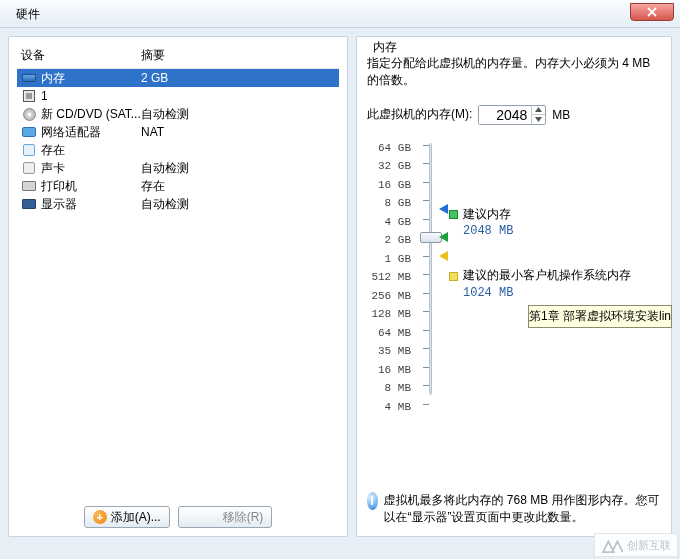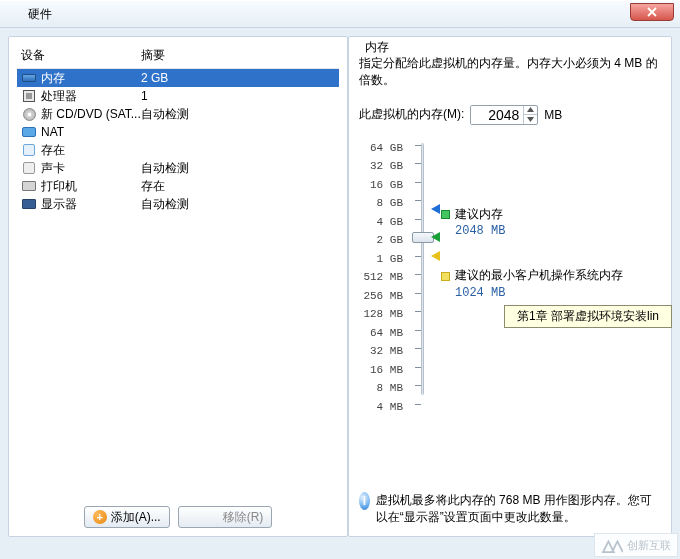--- a/index.html
+++ b/index.html
@@ -10,37 +10,38 @@
     font-size: 12px;
     background: #e6eef6;
     color: #000;
     overflow: hidden;
   }
   .titlebar {
     height: 28px;
     background: linear-gradient(to bottom, #f7fbff, #e6eef6);
     display: flex;
     align-items: center;
-    padding-left: 28px;
+    padding-left: 16px;
     border-top: 1px solid #fff;
     border-bottom: 1px solid #c7d3e0;
     position: relative;
   }
   .titlebar .close {
     position: absolute;
     right: 6px; top: 2px;
     width: 44px; height: 18px;
     border-radius: 0 0 4px 4px;
     background: linear-gradient(to bottom, #f6a5a0, #d6564c);
     border: 1px solid #9a3c36;
     display: flex; align-items: center; justify-content: center;
   }
   .titlebar .close svg { width: 10px; height: 10px; }
   .content {
     display: flex;
+    gap: 8px;
     padding: 8px 8px 6px 8px;
     height: 515px;
   }
   .panel {
     background: #fff;
     border: 1px solid #c7d3e0;
     border-radius: 2px;
   }
   .left-panel {
     width: 340px;
@@ -177,21 +178,21 @@
   .sq.green{background:#45c462;border:1px solid #1a8a33;}
   .sq.yellow{background:#f1df5f;border:1px solid #c9ad1a;}
   .recs .val{color:#2a5fa4;margin-left:14px;}
   .recs .blk{margin-bottom:8px;}
 
   .info-area{position:absolute;bottom:10px;left:10px;right:10px;display:flex;gap:6px;}
   .info-area .icon{width:18px;height:18px;border-radius:50%;background:radial-gradient(circle at 35% 30%, #e1f0ff, #6fb2ef 60%, #2d7acb);display:flex;align-items:center;justify-content:center;color:#fff;font-weight:bold;font-size:12px;}
   .info-area .txt{line-height:1.4;}
 
   .tooltip{
-    position:absolute;right:-1px;top:268px;background:#ffffe1;border:1px solid #8b8b6d;padding:2px 12px;font-size:12px;white-space:nowrap;
+    position:absolute;right:-1px;top:268px;background:#ffffe1;border:1px solid #8b8b6d;padding:2px 0;font-size:12px;white-space:nowrap;
   }
 
   .watermark{
     position:absolute;right:2px;bottom:2px;display:flex;align-items:center;gap:4px;
     color:#b8c2cc;font-size:11px;
     border:1px solid #e0e5ea;background:#fcfdfe;padding:2px 6px;
   }
   .watermark svg{width:22px;height:18px;}
 </style>
 </head>
@@ -218,34 +219,34 @@
           <span class="icon">
             <span class="ic-mem"></span>
           </span>
           <span class="name">内存</span>
           <span class="summary">2 GB</span>
         </div>
         <div class="dev-row">
           <span class="icon">
             <span class="ic-cpu"></span>
           </span>
-          <span class="name">处理器</span>
           <span class="summary">1</span>
         </div>
         <div class="dev-row">
           <span class="icon">
             <span class="ic-cd"></span>
           </span>
           <span class="name">新 CD/DVD (SAT...</span>
           <span class="summary">自动检测</span>
         </div>
         <div class="dev-row">
           <span class="icon">
             <span class="ic-net"></span>
           </span>
+          <span class="name">网络适配器</span>
           <span class="summary">NAT</span>
         </div>
         <div class="dev-row">
           <span class="icon">
             <span class="ic-usb"></span>
           </span>
           <span class="summary">存在</span>
         </div>
         <div class="dev-row">
           <span class="icon">
@@ -310,21 +311,21 @@
           <span>32 GB</span>
           <span>16 GB</span>
           <span>8 GB</span>
           <span>4 GB</span>
           <span>2 GB</span>
           <span>1 GB</span>
           <span>512 MB</span>
           <span>256 MB</span>
           <span>128 MB</span>
           <span>64 MB</span>
-          <span>32 MB</span>
+          <span>35 MB</span>
           <span>16 MB</span>
           <span>8 MB</span>
           <span>4 MB</span>
         </div>
       <div class="slider-track" id="strack">
         <div class="line"></div>
       <div class="tick" style="top: 6px;"></div>
           <div class="tick" style="top: 24.5px;"></div>
           <div class="tick" style="top: 43px;"></div>
           <div class="tick" style="top: 61.5px;"></div>

